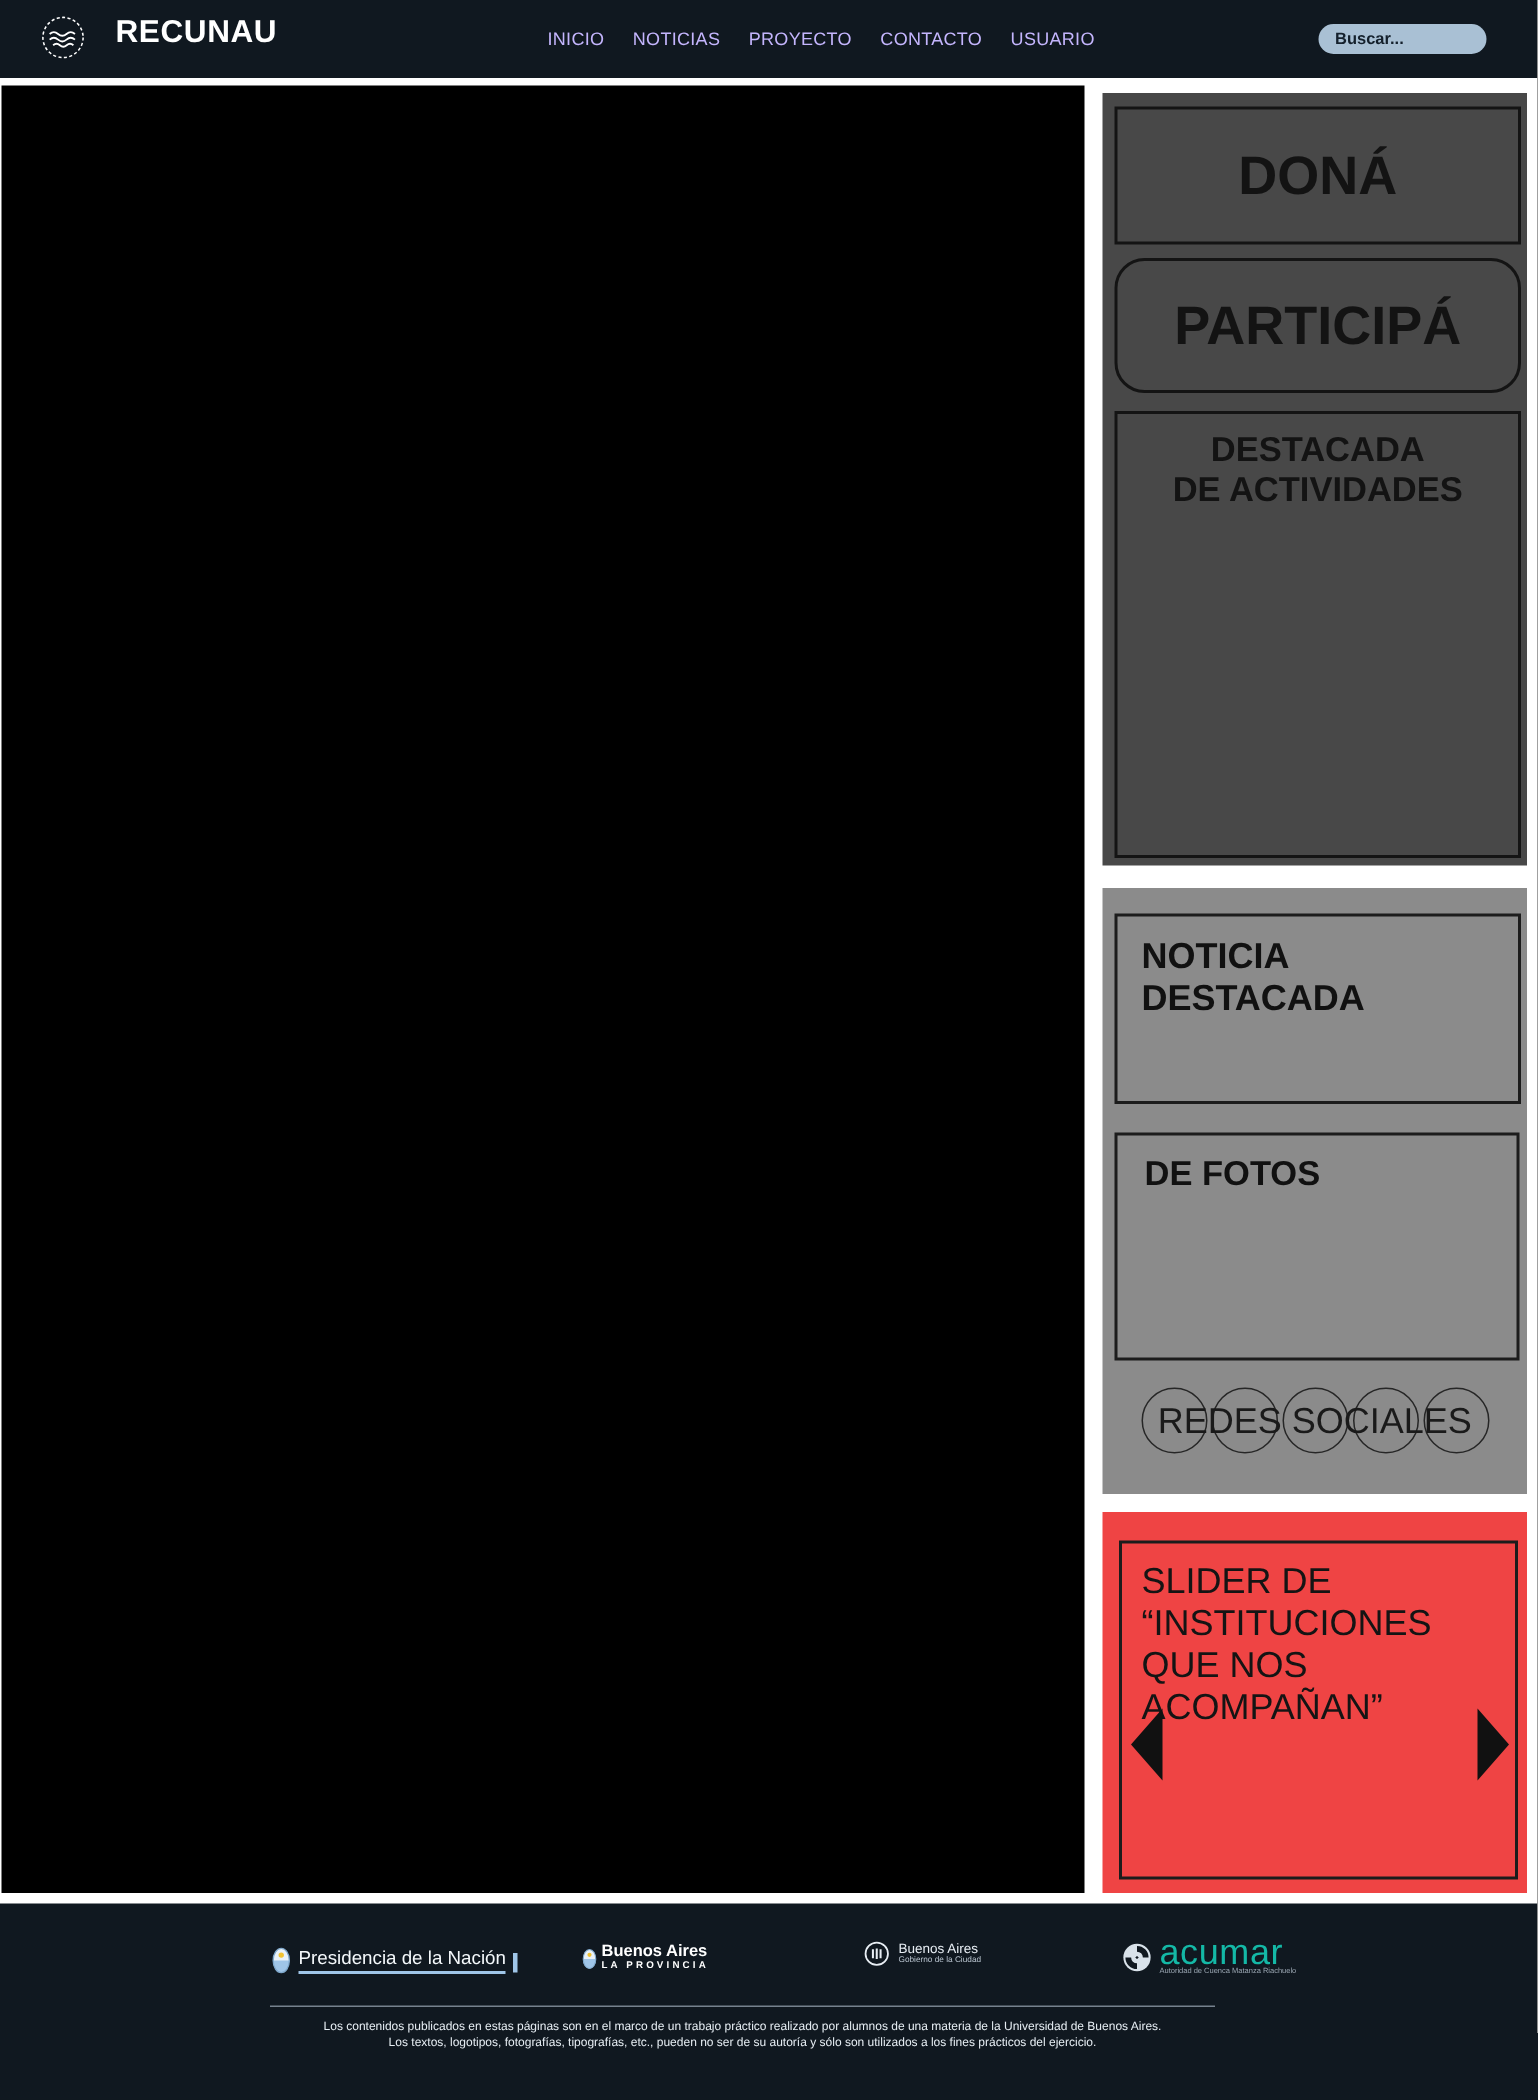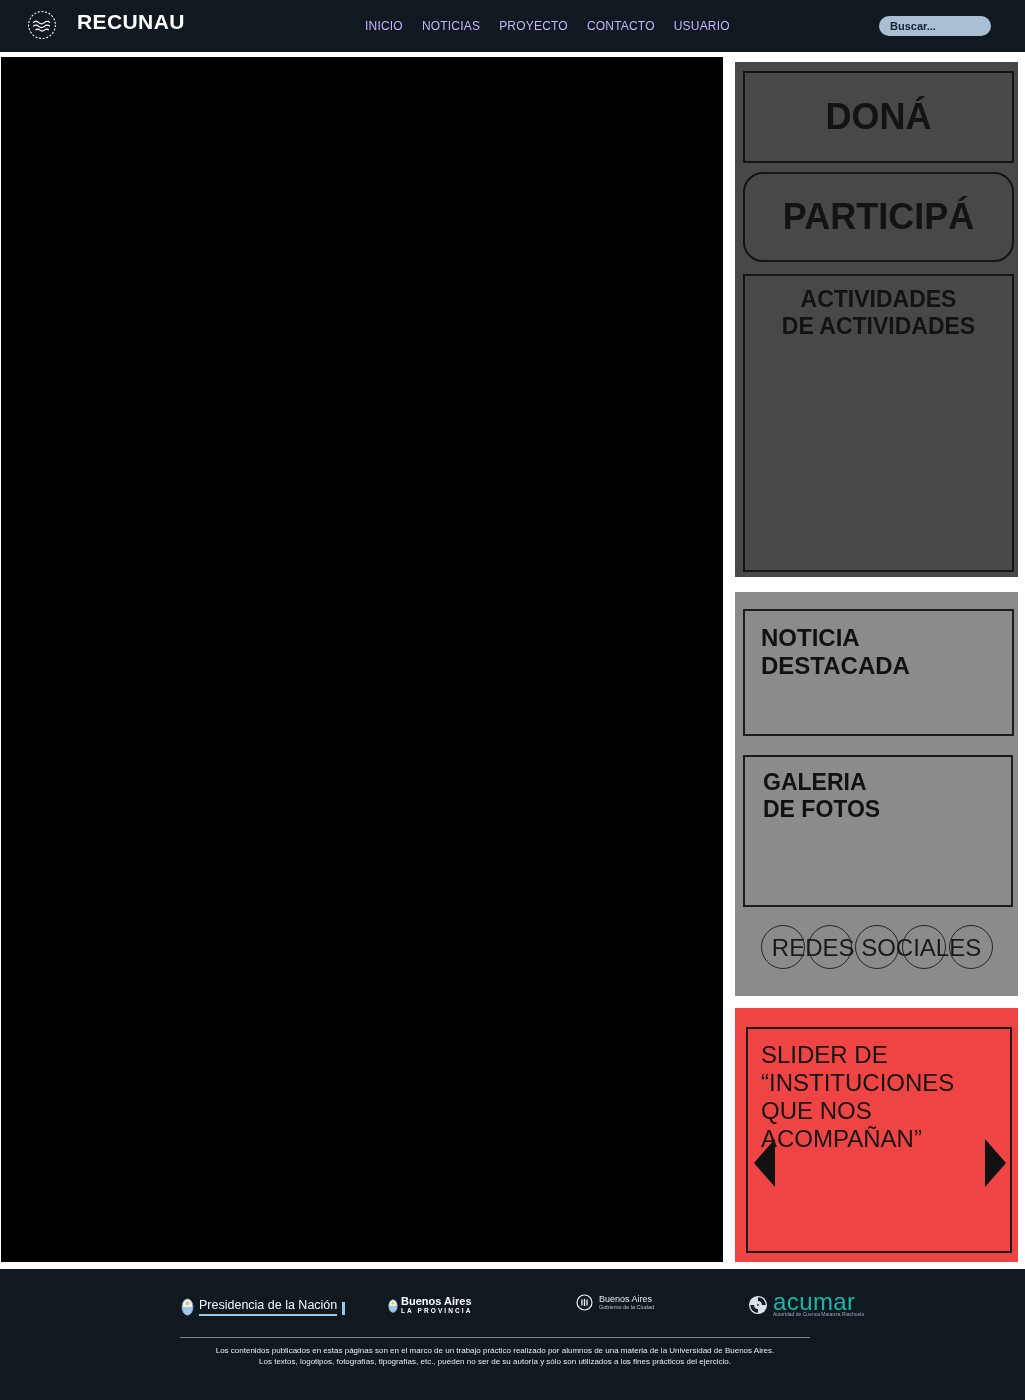--- a/index.html
+++ b/index.html
@@ -103,31 +103,30 @@
   <main class="hero"></main>
 
   <section class="panel panel-dark">
     <div class="box btn-big btn-dona">
       <span>DONÁ</span>
     </div>
     <div class="box btn-big btn-participa">
       <span>PARTICIPÁ</span>
     </div>
     <div class="box calendario">
-      <div>ACTIVIDADES</div>
+      <div>DESTACADA</div>
       <div>DE ACTIVIDADES</div>
     </div>
   </section>
 
   <section class="panel panel-mid">
     <div class="box noticia">
       <span>NOTICIA DESTACADA</span>
     </div>
     <div class="box galeria">
-      <div>GALERIA</div>
       <div>DE FOTOS</div>
     </div>
     <div class="social">
       <span class="circle"></span>
       <span class="circle"></span>
       <span class="circle"></span>
       <span class="circle"></span>
       <span class="circle"></span>
       <span class="social-label">REDES SOCIALES</span>
     </div>

